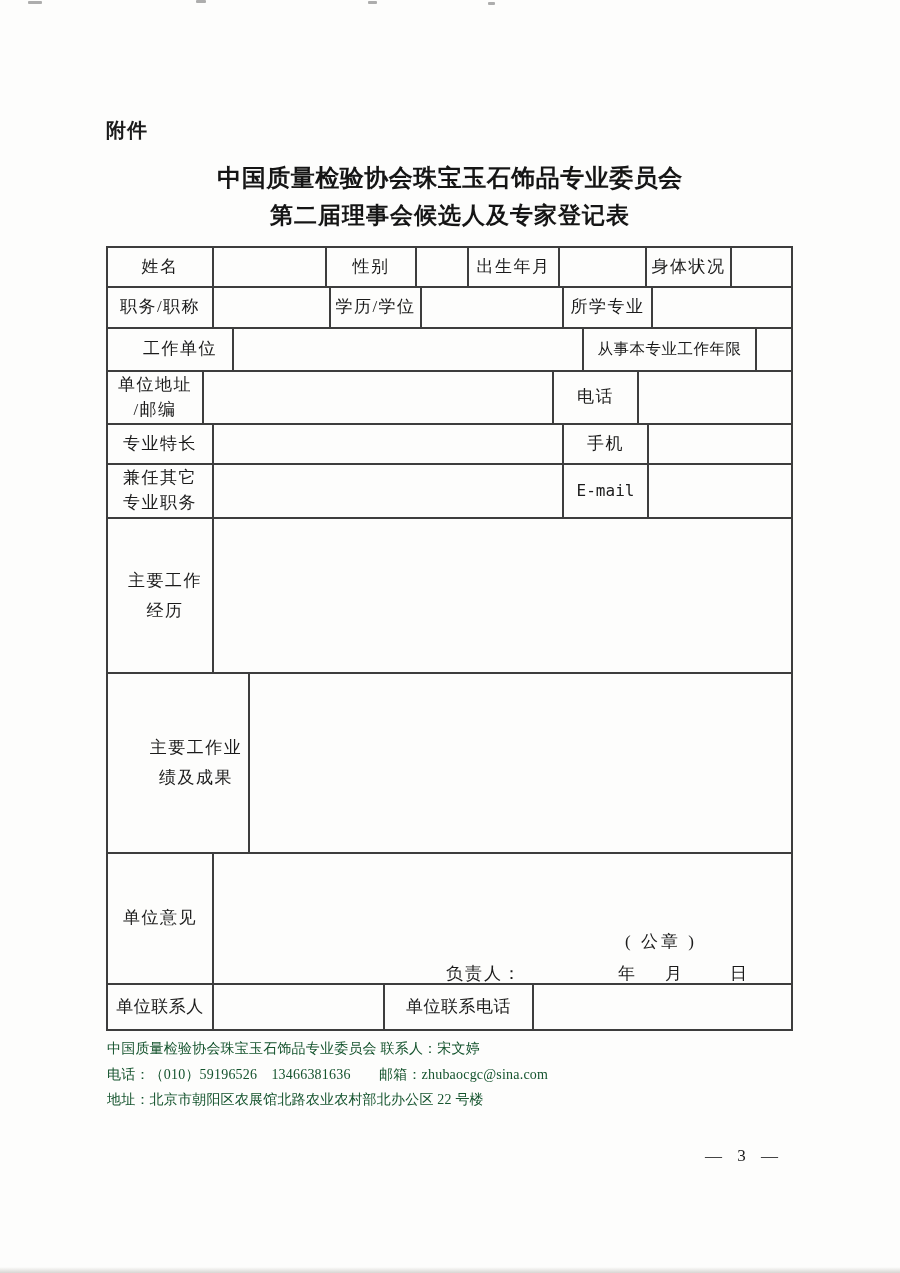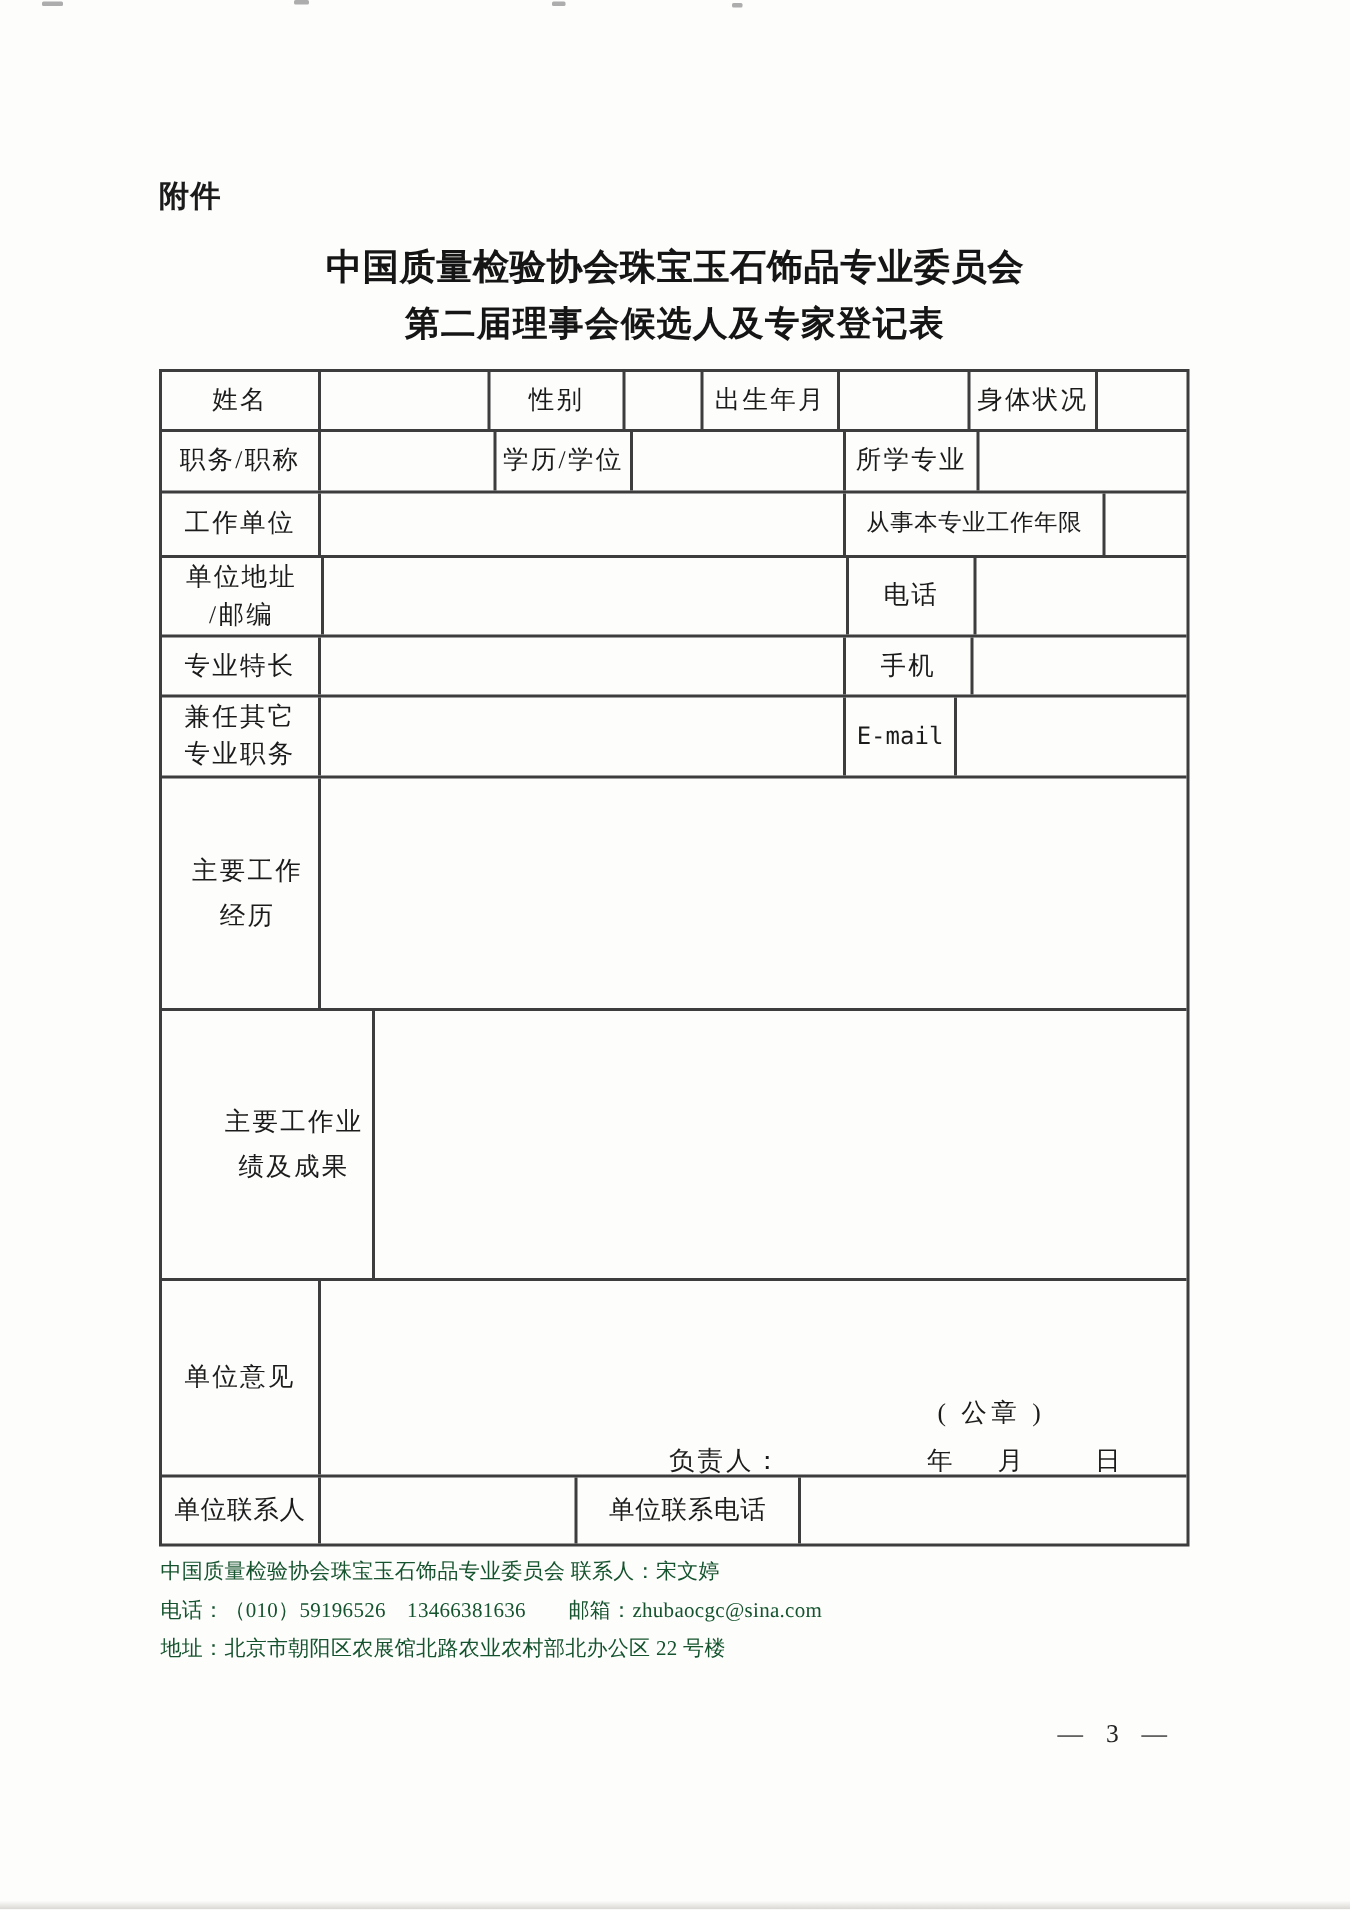--- a/index.html
+++ b/index.html
@@ -114,28 +114,28 @@
     <div class="tr" style="height:41px;">
       <div class="td" style="width:106px;">职务/职称</div>
       <div class="td" style="width:117px;"></div>
       <div class="td" style="width:91px;">学历/学位</div>
       <div class="td" style="width:142px;"></div>
       <div class="td" style="width:89px;">所学专业</div>
       <div class="td fill"></div>
     </div>
 
     <div class="tr" style="height:43px;">
-      <div class="td" style="width:106px;">工作单位</div>
+      <div class="td" style="width:106px;margin-left:20px;">工作单位</div>
       <div class="td" style="width:350px;"></div>
       <div class="td small" style="width:173px;">从事本专业工作年限</div>
       <div class="td fill"></div>
     </div>
 
     <div class="tr" style="height:53px;">
-      <div class="td" style="width:108px;">
+      <div class="td" style="width:96px;">
         <div>单位地址</div>
         <div>/邮编</div>
       </div>
       <div class="td" style="width:350px;"></div>
       <div class="td" style="width:85px;">电话</div>
       <div class="td fill"></div>
     </div>
 
     <div class="tr" style="height:40px;">
       <div class="td" style="width:106px;">专业特长</div>
@@ -143,21 +143,21 @@
       <div class="td" style="width:85px;">手机</div>
       <div class="td fill"></div>
     </div>
 
     <div class="tr" style="height:54px;">
       <div class="td" style="width:106px;">
         <div>兼任其它</div>
         <div>专业职务</div>
       </div>
       <div class="td" style="width:350px;"></div>
-      <div class="td mono" style="width:74px;">E-mail</div>
+      <div class="td mono" style="width:85px;">E-mail</div>
       <div class="td fill"></div>
     </div>
 
     <div class="tr" style="height:155px;">
       <div class="td gapline" style="width:106px;padding-left:10px;">
         <div>主要工作</div>
         <div>经历</div>
       </div>
       <div class="td fill"></div>
     </div>

